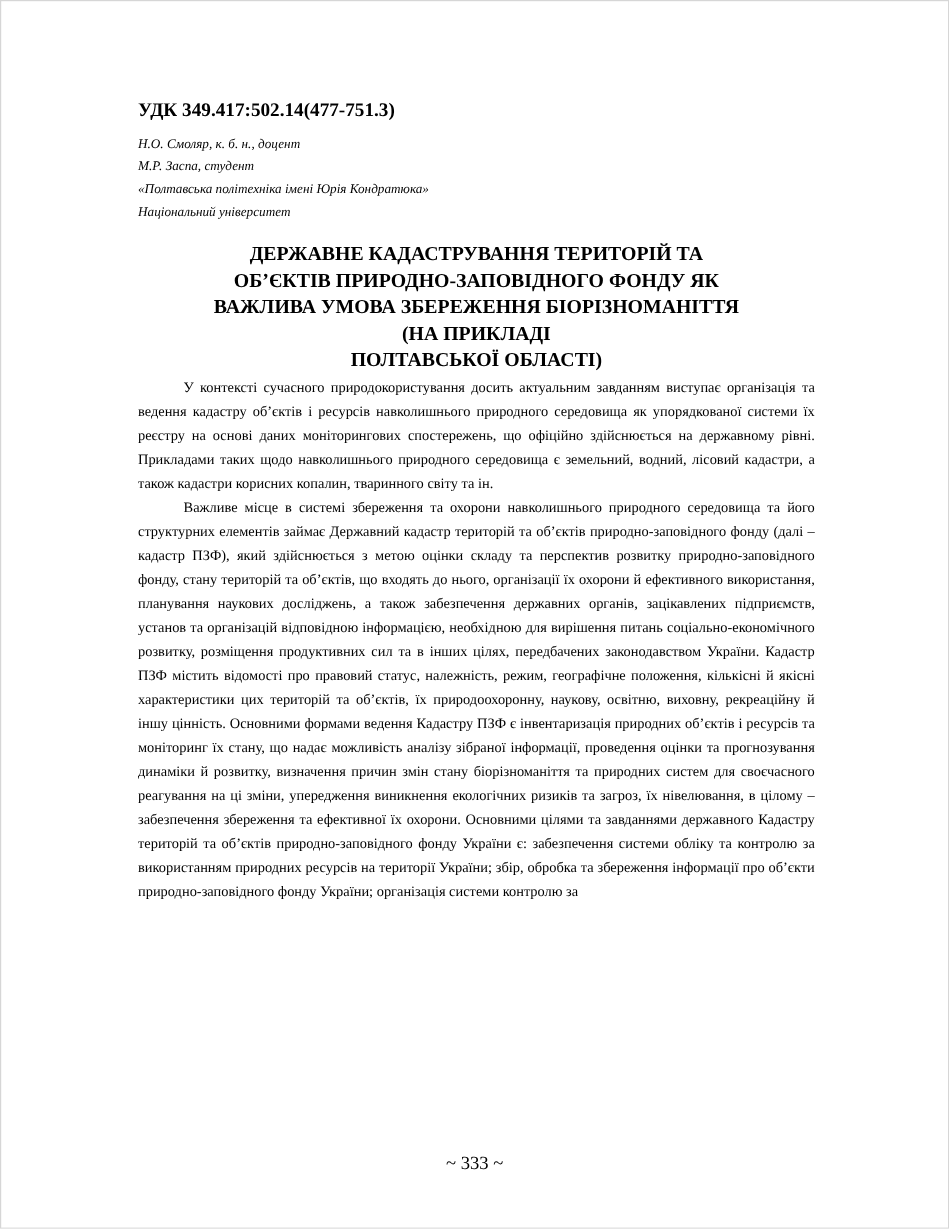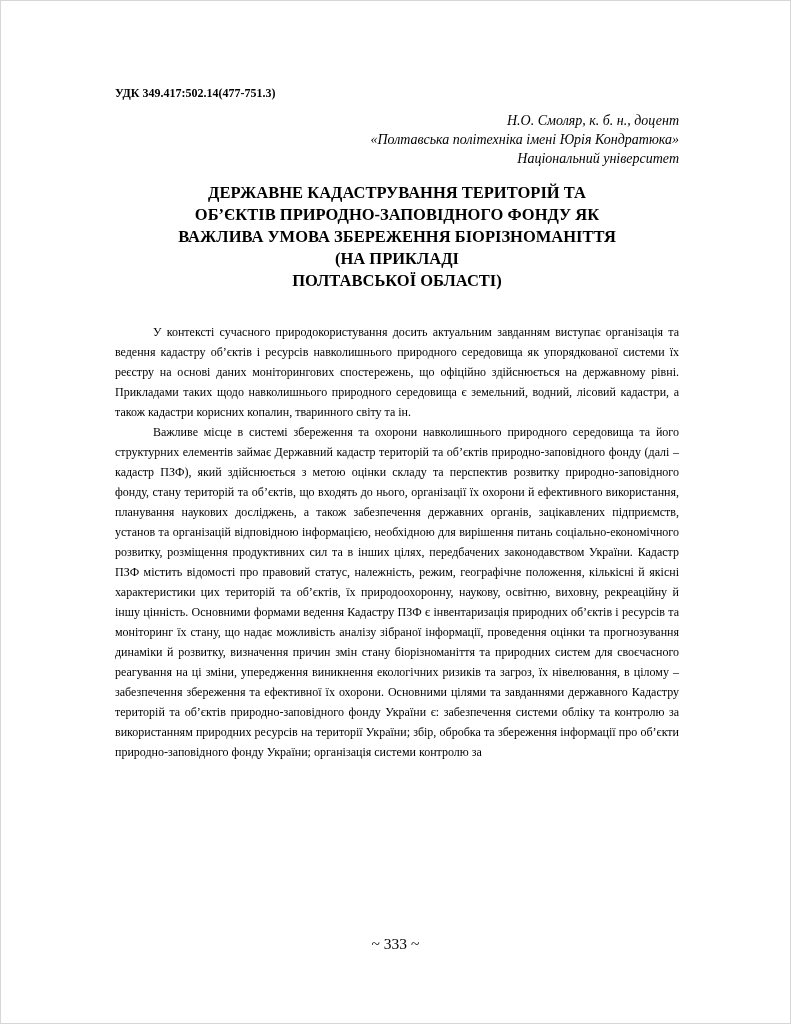--- a/index.html
+++ b/index.html
@@ -19,70 +19,70 @@
     overflow: hidden;
   }
   .content {
     position: absolute;
     left: 114px;
     width: 564px;
     top: 82px;
   }
   .udc {
     font-weight: bold;
-    font-size: 12px;
+    font-size: 16px;
     line-height: 20px;
     margin: 0 0 8px 0;
     text-align: left;
   }
   .authors {
-    text-align: right;
     font-style: italic;
-    font-size: 14px;
+    font-size: 11px;
     line-height: 19px;
     margin: 3px 0 4px 0;
   }
   .title {
-    margin: 14px 0 30px 0;
+    margin: 14px 0 2px 0;
     text-align: center;
     font-weight: bold;
     font-size: 16.5px;
     line-height: 22px;
     white-space: pre-line;
   }
   .body-text {
     font-size: 12px;
     line-height: 20px;
     text-align: justify;
   }
   .body-text p {
     margin: 0;
     text-indent: 38px;
   }
   .page-number {
     position: absolute;
     left: 0;
     right: 0;
-    bottom: 70px;
+    bottom: 44px;
     text-align: center;
     font-size: 15.5px;
     line-height: 18px;
     margin-top: 19px;
   }
 </style>
 </head>
 <body>
 
 <div class="page">
   <div class="content">
 
     <div class="udc">УДК 349.417:502.14(477-751.3)</div>
 
     <div class="authors">
       <div>Н.О. Смоляр, к. б. н., доцент</div>
+      <div>М.Р. Заспа, студент</div>
       <div>«Полтавська політехніка імені Юрія Кондратюка»</div>
       <div>Національний університет</div>
     </div>
 
     <h1 class="title">ДЕРЖАВНЕ КАДАСТРУВАННЯ ТЕРИТОРІЙ ТА
 ОБ’ЄКТІВ ПРИРОДНО-ЗАПОВІДНОГО ФОНДУ ЯК
 ВАЖЛИВА УМОВА ЗБЕРЕЖЕННЯ БІОРІЗНОМАНІТТЯ
 (НА ПРИКЛАДІ
 ПОЛТАВСЬКОЇ ОБЛАСТІ)</h1>
 

